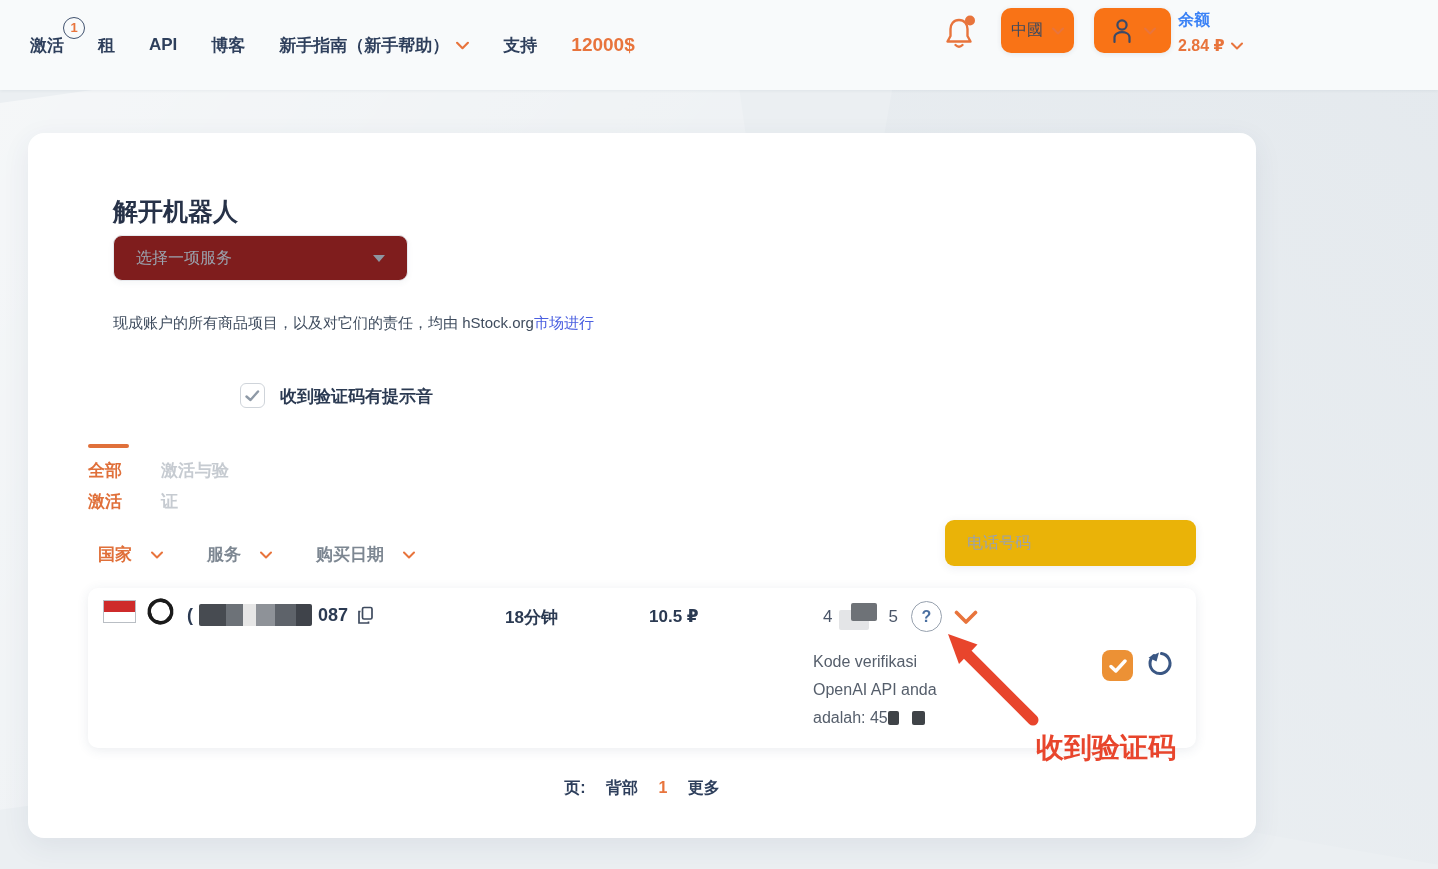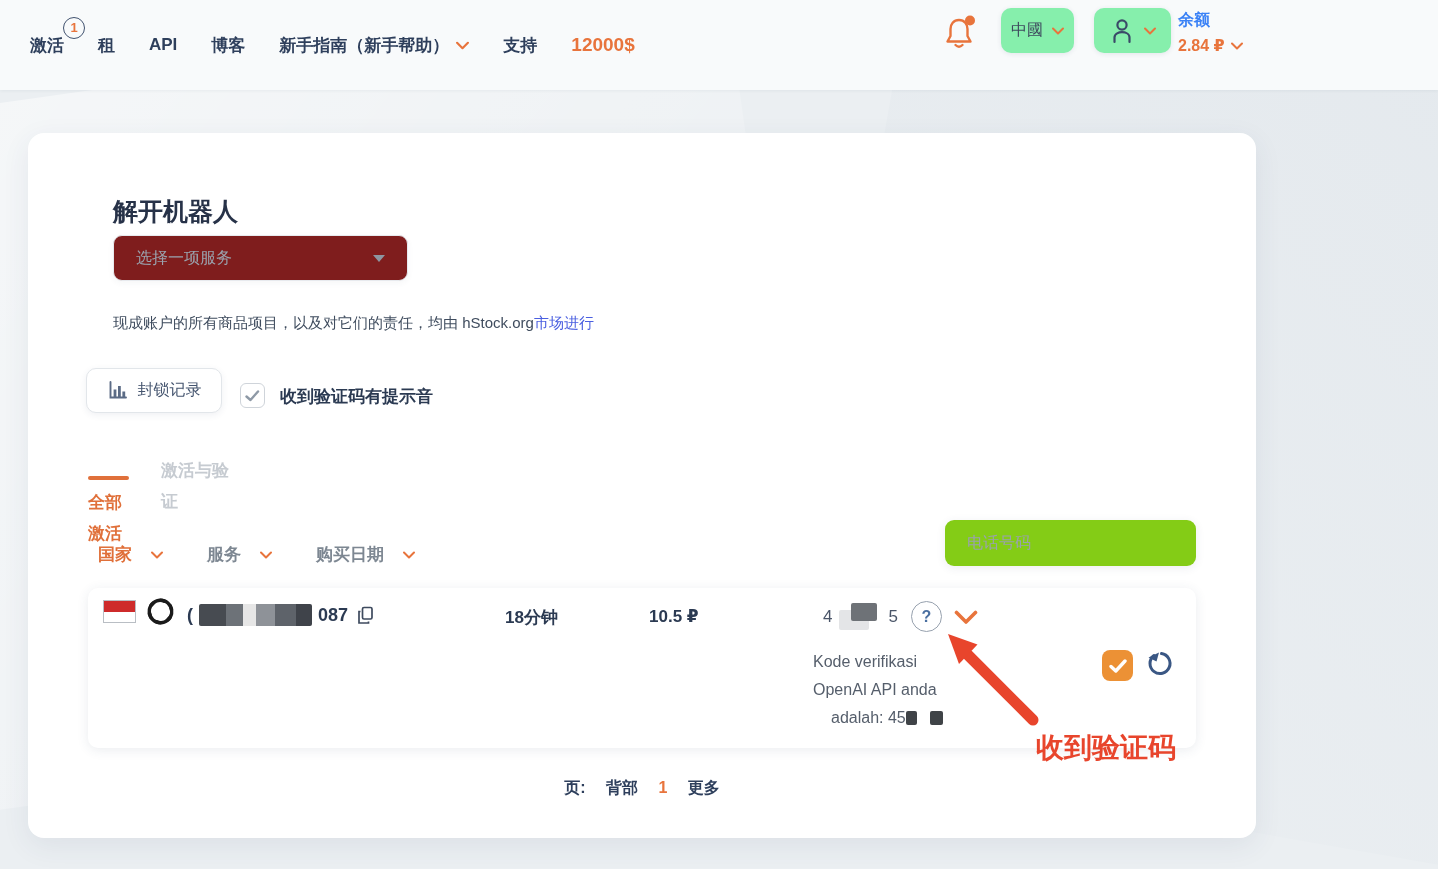--- a/index.html
+++ b/index.html
@@ -20,21 +20,21 @@
   
   .topbar{position:absolute;left:0;top:0;width:1438px;height:90px;background:#f8fafb;
     box-shadow:0 1px 3px rgba(40,60,90,.06);z-index:5;}
   .nav{position:absolute;left:30px;top:23px;display:flex;align-items:center;gap:34px;height:44px;}
   .nav-item{font-size:17px;font-weight:bold;color:#2e3f5c;cursor:pointer;display:flex;align-items:center;gap:7px;position:relative;white-space:nowrap;}
   .nav-item.money{color:#e8743c;font-size:19px;}
   .nav-badge{position:absolute;top:-17px;right:-21px;width:22px;height:22px;border:1.6px solid #41526f;
     border-radius:50%;background:#f8fafb;color:#e8743c;font-size:13px;font-weight:bold;
     display:flex;align-items:center;justify-content:center;}
   .bell-wrap{position:absolute;left:943px;top:12px;width:36px;height:40px;cursor:pointer;}
-  .pill{position:absolute;top:8px;height:45px;background:#86efac;border-radius:10px;
+  .pill{position:absolute;top:8px;height:45px;background:#f97316;border-radius:10px;
     box-shadow:0 1px 5px rgba(40,60,90,.10);display:flex;align-items:center;justify-content:center;gap:9px;cursor:pointer;}
   .pill.country{left:1001px;width:73px;font-size:16px;color:#3e4a5e;font-weight:500;}
   .pill.user{left:1094px;width:77px;}
   .balance{position:absolute;left:1178px;top:10px;}
   .balance-label{font-size:16px;font-weight:bold;color:#3b82f6;}
   .balance-value{margin-top:5px;font-size:16px;font-weight:bold;color:#e8743c;display:flex;align-items:center;gap:6px;cursor:pointer;}
 
   
   .card{position:absolute;left:28px;top:133px;width:1228px;height:705px;background:#ffffff;
     border-radius:16px;box-shadow:0 8px 28px rgba(50,70,100,.08);z-index:4;}
@@ -49,29 +49,29 @@
   .block-btn{position:absolute;left:58px;top:235px;width:136px;height:45px;background:#fff;
     border:1px solid #e2e6ea;border-radius:10px;box-shadow:0 2px 7px rgba(50,70,100,.08);
     display:flex;align-items:center;justify-content:center;gap:9px;cursor:pointer;
     font-size:16px;font-weight:500;color:#44546e;}
   .sound-check{position:absolute;left:212px;top:250px;width:25px;height:25px;border:1.5px solid #cfd4da;
     border-radius:6px;background:#fff;display:flex;align-items:center;justify-content:center;cursor:pointer;}
   .sound-label{position:absolute;left:252px;top:252px;font-size:17px;font-weight:bold;color:#2b3a52;}
 
   .tabs{position:absolute;left:60px;top:311px;display:flex;gap:27px;align-items:flex-start;}
   .tab{cursor:pointer;font-size:17px;font-weight:bold;line-height:31px;}
-  .tab.active{width:46px;color:#e0703a;margin-top:32px;}
+  .tab.active{width:46px;color:#e0703a;}
   .tab.active::before{content:"";display:block;width:41px;height:4px;background:#e0703a;border-radius:2px;margin-bottom:7px;}
   .tab.inactive{width:70px;color:#c6cbd1;padding-top:11px;}
 
   .filters{position:absolute;left:70px;top:410px;display:flex;gap:44px;align-items:center;}
   .filter{display:flex;align-items:center;gap:19px;font-size:17px;font-weight:bold;color:#7d8792;cursor:pointer;}
   .filter.active{color:#e0703a;}
 
-  .phone-search{position:absolute;left:917px;top:387px;width:251px;height:46px;background:#84cc16;
+  .phone-search{position:absolute;left:917px;top:387px;width:251px;height:46px;background:#eab308;
     border:none;border-radius:9px;box-shadow:0 2px 10px rgba(50,70,100,.09);
     padding:0 22px;font-size:16px;color:#2b3a52;outline:none;font-family:inherit;}
   .phone-search::placeholder{color:#9aa2ad;}
 
   
   .row-card{position:absolute;left:60px;top:455px;width:1108px;height:160px;background:#fff;
     border-radius:10px;box-shadow:0 2px 12px rgba(50,70,100,.10);}
   .flag{position:absolute;left:15px;top:12px;width:33px;height:23px;border:1px solid #b9bec4;display:flex;flex-direction:column;}
   .flag .red{flex:1;background:#ce2b2b;}
   .flag .white{flex:1;background:#ffffff;}
@@ -85,21 +85,21 @@
   .cell-price{left:561px;}
   .code-group{position:absolute;left:735px;top:13px;display:flex;align-items:center;gap:7px;}
   .code-digit{font-size:17px;font-weight:500;color:#4a5568;}
   .code-blur{width:42px;height:27px;position:relative;}
   .code-blur .lite{position:absolute;left:0;top:7px;width:30px;height:20px;background:#e4e5e7;border-radius:2px;}
   .code-blur .dark{position:absolute;left:12px;top:0;width:26px;height:18px;background:#6e7277;border-radius:2px;}
   .q-circle{width:31px;height:31px;border:1.5px solid #97a1ae;border-radius:50%;margin-left:6px;
     display:flex;align-items:center;justify-content:center;font-size:16px;font-weight:bold;color:#4a6fa0;cursor:pointer;}
   .row-chevron{position:absolute;left:866px;top:22px;cursor:pointer;}
   .sms{position:absolute;left:725px;top:60px;font-size:16px;color:#555e6b;line-height:28px;}
-  .sms-line3{display:flex;align-items:center;margin-left:18px;}
+  .sms-line3{display:flex;align-items:center;}
   .blk{display:inline-block;background:#3f4347;border-radius:2px;}
   .row-check{position:absolute;left:1014px;top:62px;width:31px;height:31px;background:#ec9135;border-radius:8px;
     display:flex;align-items:center;justify-content:center;cursor:pointer;}
   .undo-btn{position:absolute;left:1057px;top:60px;width:32px;height:32px;cursor:pointer;}
 
   
   .arrow-svg{position:absolute;left:900px;top:490px;width:130px;height:112px;pointer-events:none;z-index:6;}
   .annotation{position:absolute;left:1008px;top:596px;font-size:28px;font-weight:bold;color:#e8452c;white-space:nowrap;z-index:6;}
 
   .pagination{position:absolute;left:0;top:645px;width:100%;text-align:center;font-size:16px;color:#2e3f5c;}
@@ -188,29 +188,20 @@
 
   <div class="service-select">
     <span class="select-placeholder">选择一项服务</span>
     <span class="tri-down"></span>
   </div>
 
   <div class="desc">
     <span>现成账户的所有商品项目，以及对它们的责任，均由 hStock.org</span><a>市场进行</a>
   </div>
 
-  <div class="block-btn">
-    <svg width="22" height="21" viewBox="0 0 22 21">
-      <path d="M3.5 2 L3.5 17.5 L19 17.5" fill="none" stroke="#5B6B85" stroke-width="1.9" stroke-linecap="round"></path>
-      <rect x="6.6" y="9.5" width="2.8" height="8" fill="#5B6B85"></rect>
-      <rect x="11" y="6" width="2.8" height="11.5" fill="#5B6B85"></rect>
-      <rect x="15.4" y="11.5" width="2.8" height="6" fill="#5B6B85"></rect>
-    </svg>
-    <span>封锁记录</span>
-  </div>
 
   <div class="sound-check">
     <svg width="15" height="12" viewBox="0 0 15 12">
       <path d="M1.5 6.5 L5.5 10 L13 1.5" fill="none" stroke="#8E99A6" stroke-width="2.4" stroke-linecap="round" stroke-linejoin="round"></path>
     </svg>
   </div>
   <div class="sound-label">收到验证码有提示音</div>
 
   <div class="tabs">
     <div class="tab active">全部激活</div>

